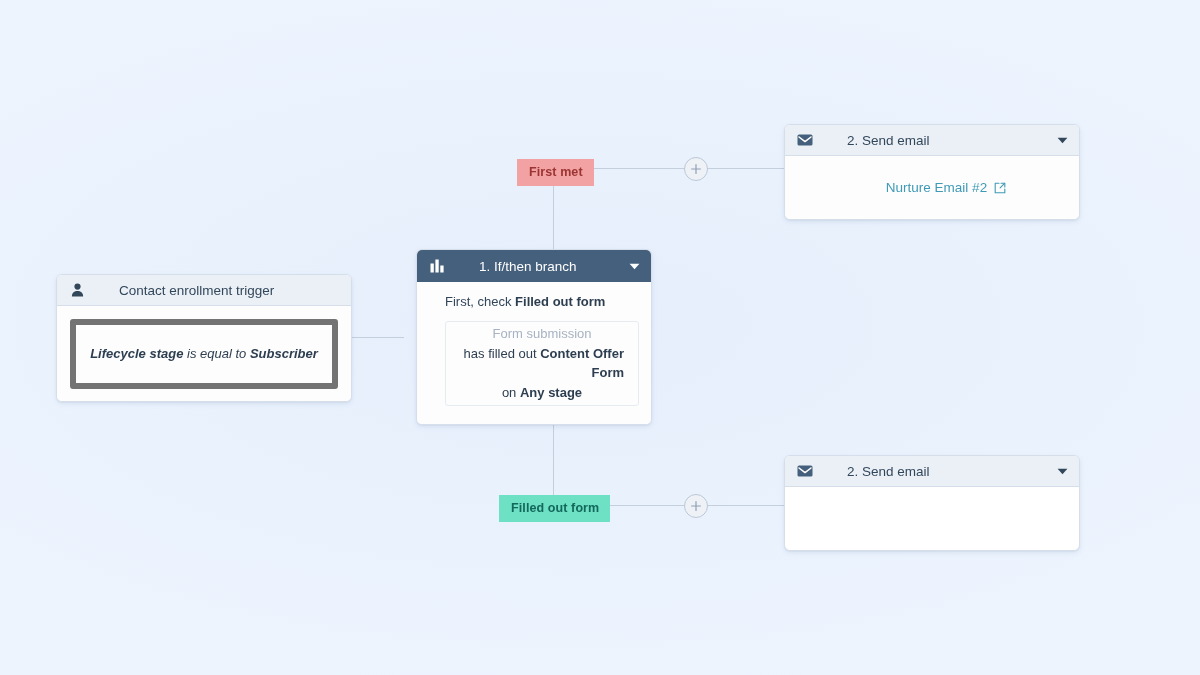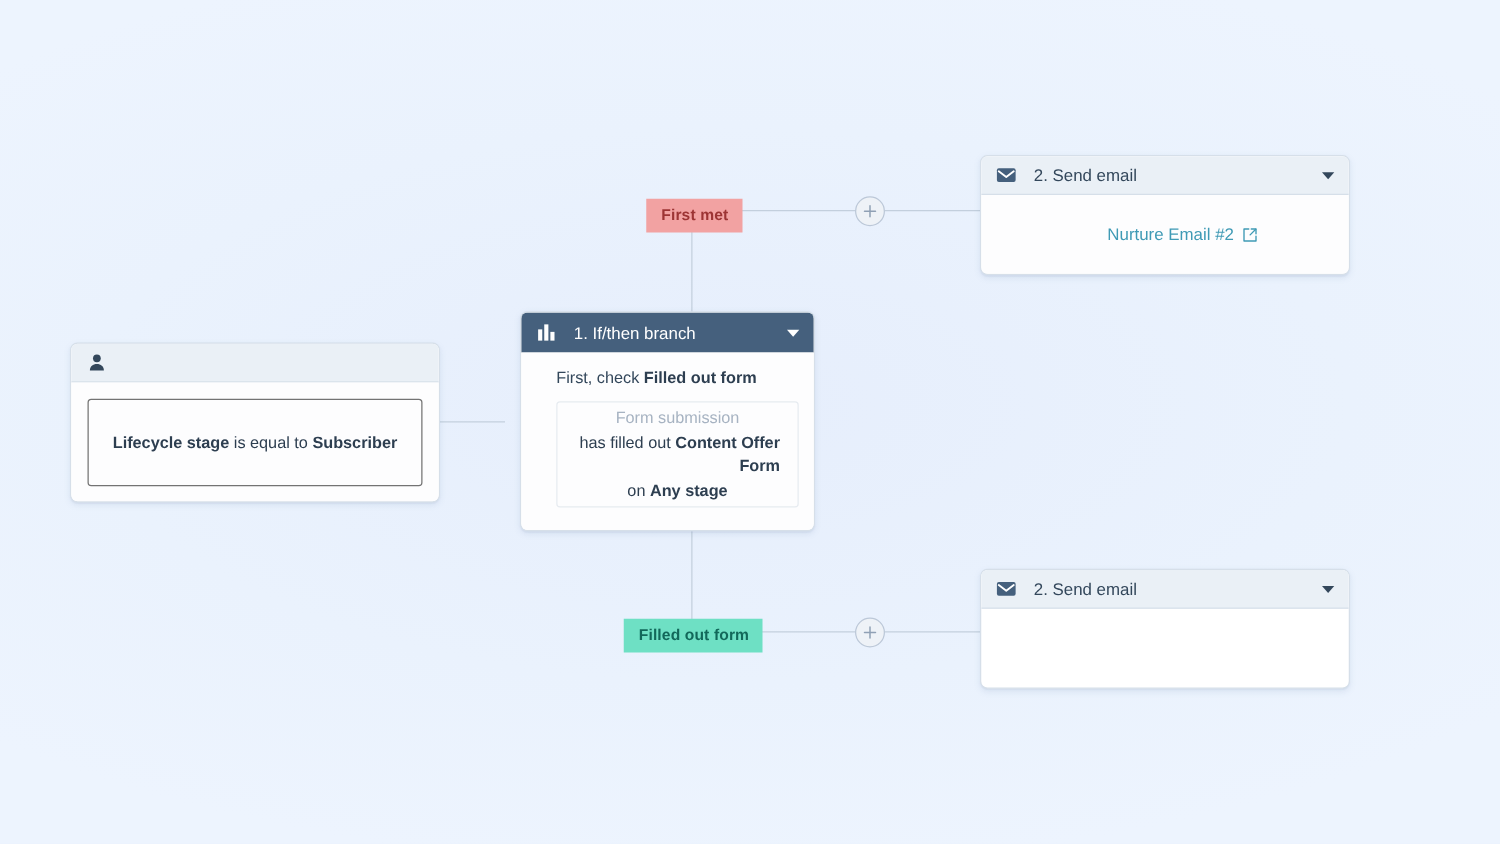--- a/index.html
+++ b/index.html
@@ -77,20 +77,21 @@
     box-sizing: border-box;
     box-shadow: 0 2px 5px rgba(90,120,160,0.13), 0 1px 1px rgba(90,120,160,0.07);
     overflow: hidden;
   }
   .card-header {
     display: flex;
     align-items: center;
     box-sizing: border-box;
     height: 31px;
     padding: 0 11px;
+    gap: 20px;
   }
   .card-header.light {
     background: #eaf0f6;
     border-bottom: 1px solid #d6dfe9;
     color: #33475b;
   }
   .card-header.dark {
     background: #45607d;
     color: #ffffff;
     height: 32px;
@@ -125,29 +126,30 @@
     top: 274px;
     width: 296px;
     height: 128px;
   }
   #trigger-card .card-body {
     padding: 13px 13px 0 13px;
     height: calc(100% - 31px);
     box-sizing: border-box;
   }
   .inner-outline {
-    border: 1px solid #737373;
+    border: 6px solid #737373;
     border-radius: 3px;
     box-sizing: border-box;
     height: 70px;
     display: flex;
     align-items: center;
     justify-content: center;
     text-align: center;
     padding: 0 10px;
+    font-style: italic;
   }
   .cond-text {
     font-size: 13px;
     color: #2d3e50;
     line-height: 1.35;
   }
   .cond-text b { font-weight: bold; }
 
   
   #branch-card {
@@ -257,20 +259,21 @@
 </div>
 
 <div class="card" id="trigger-card">
   <div class="card-header light">
     <span class="hdr-icon">
       <svg width="13" height="14" viewBox="0 0 13 14">
         <circle cx="6.5" cy="3.6" r="3.1" fill="#33475b"></circle>
         <path d="M0.9 13.4 C0.9 9.9 3.4 8.1 6.5 8.1 C9.6 8.1 12.1 9.9 12.1 13.4 Z" fill="#33475b"></path>
       </svg>
     </span>
+    <span class="hdr-title">Contact enrollment trigger</span>
   </div>
   <div class="card-body">
     <div class="inner-outline">
       <div class="cond-text">
         <b>Lifecycle stage</b><span> </span><span>is equal to</span> <b>Subscriber</b>
       </div>
     </div>
   </div>
 </div>
 

